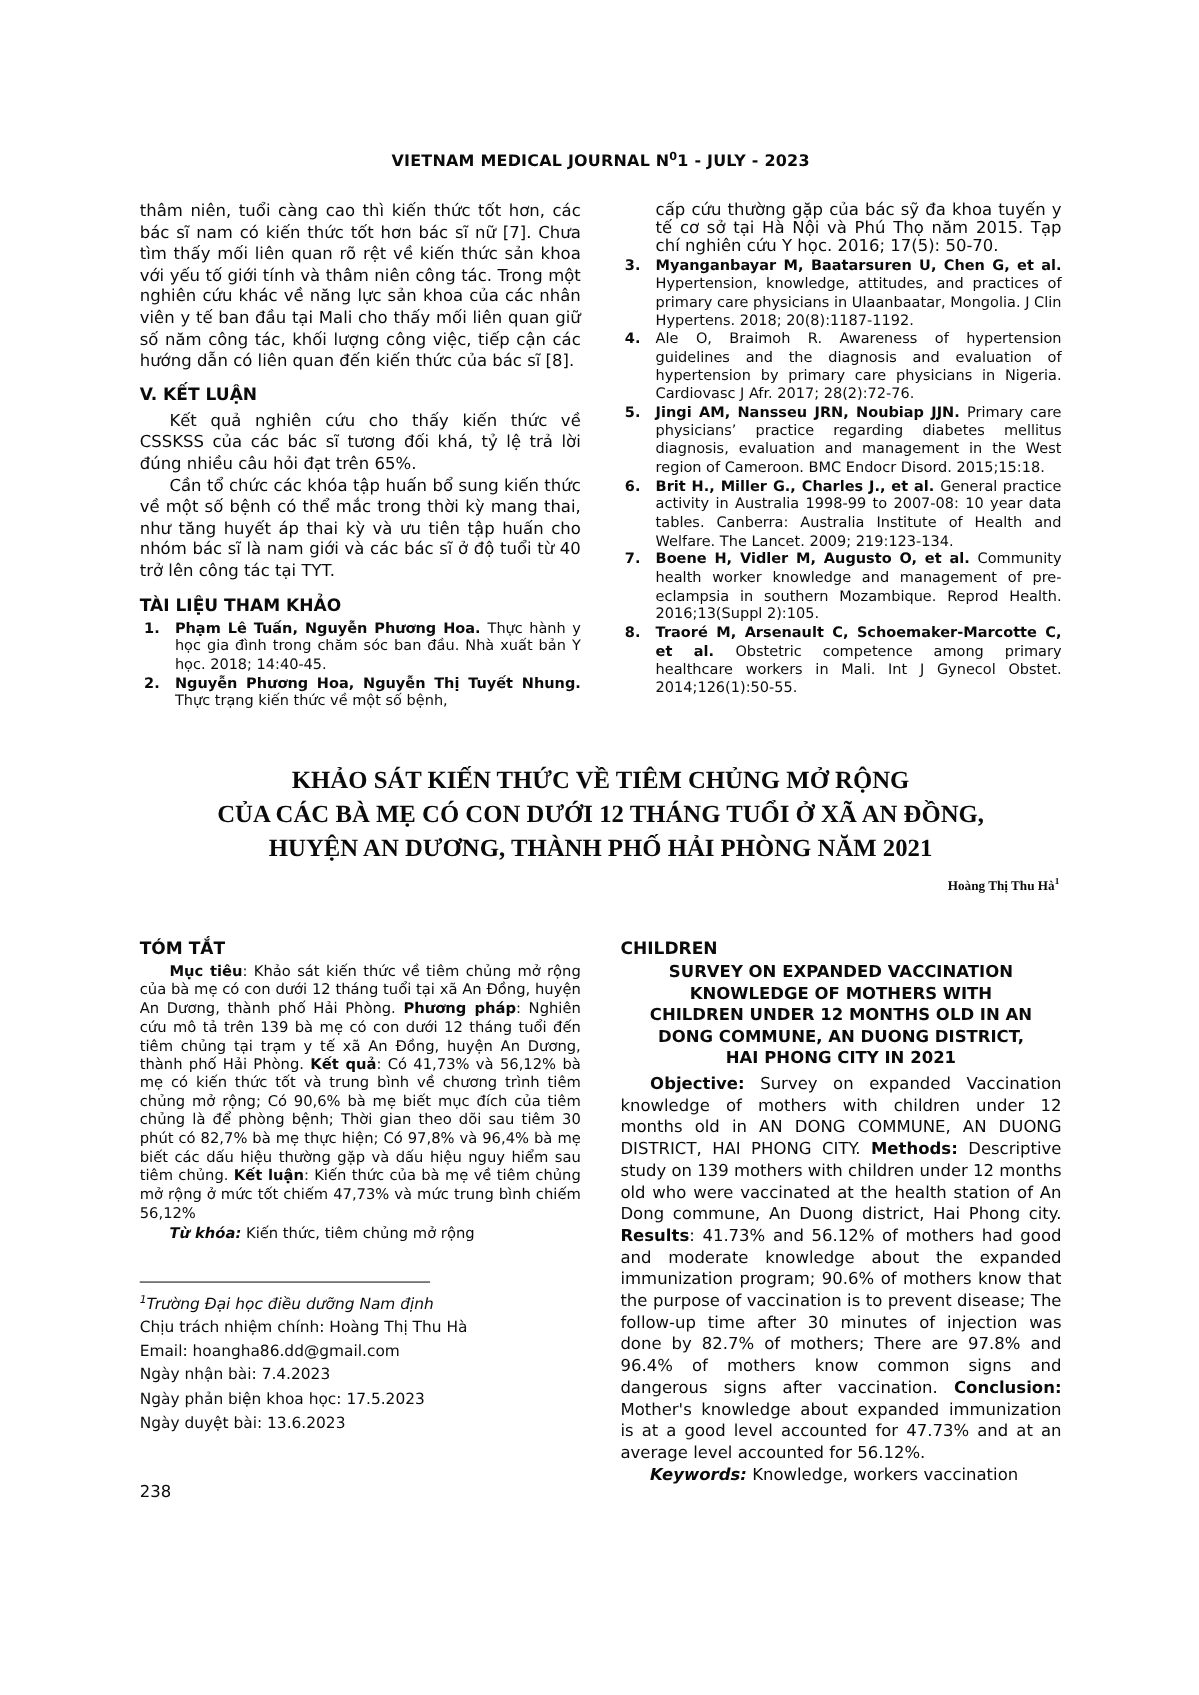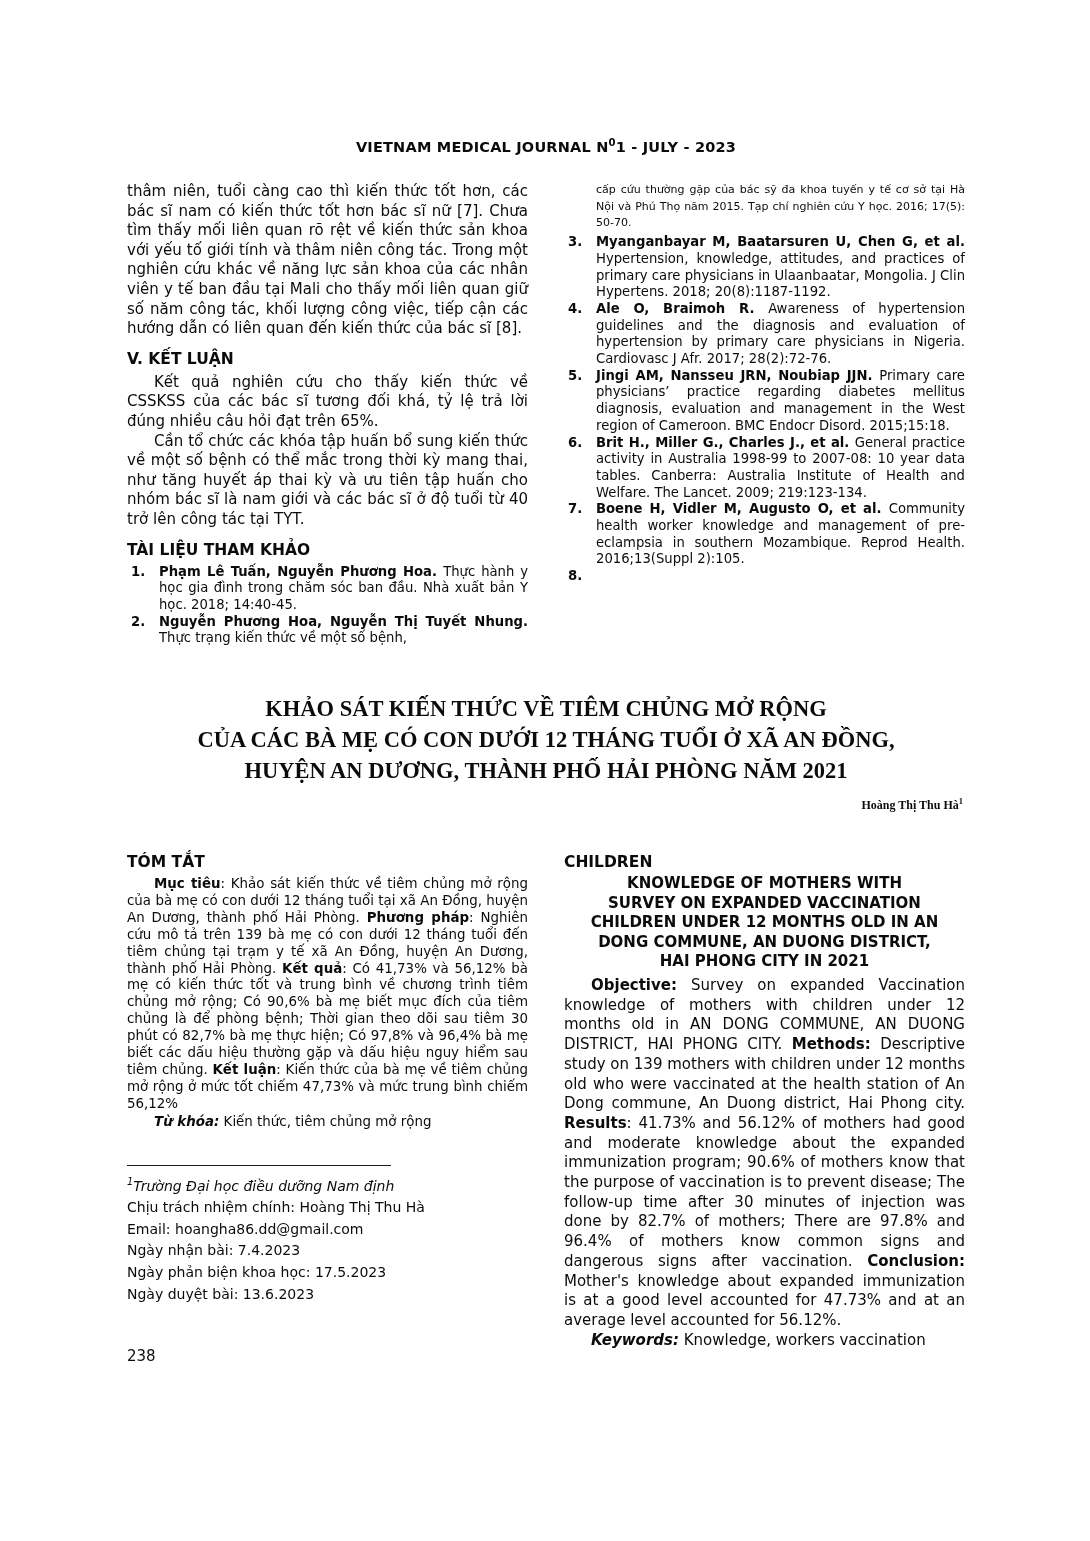--- a/index.html
+++ b/index.html
@@ -17,21 +17,21 @@
   .cols { display:flex; gap:36px; align-items:flex-start; }
   .col { width:406px; }
 
   .p-body { font-size:15px; line-height:19.6px; text-align:justify; }
   .indent { text-indent:27px; }
   .h-section { font-size:15.5px; font-weight:bold; margin-top:11px; margin-bottom:5px; }
 
   .ref-list { margin-top:2px; }
   .ref { position:relative; padding-left:32px; font-size:13.2px; line-height:16.7px; text-align:justify; }
   .ref .num { position:absolute; left:4px; top:0; font-weight:bold; }
-  .ref-cont { padding-left:32px; font-size:11px; line-height:16.7px; text-align:justify; }
+  .ref-cont { padding-left:32px; font-size:15px; line-height:16.7px; text-align:justify; }
 
   .article2 { margin-top:46px; }
   .a2-title {
     font-family:"Liberation Serif","DejaVu Serif",serif;
     font-weight:bold; font-size:22.5px; line-height:31px; text-align:center;
   }
   .a2-author {
     margin-top:12px; padding-right:2px; text-align:right;
     font-family:"Liberation Serif","DejaVu Serif",serif;
     font-weight:bold; font-size:12px;
@@ -87,36 +87,37 @@
 
       <div class="col">
         <div class="ref-cont">cấp cứu thường gặp của bác sỹ đa khoa tuyến y tế cơ sở tại Hà Nội và Phú Thọ năm 2015. Tạp chí nghiên cứu Y học. 2016; 17(5): 50-70.</div>
         <div class="ref-list">
           <div class="ref">
             <span class="num">3.</span>
             <span><span style="font-weight: bold;">Myanganbayar M, Baatarsuren U, Chen G, et al. </span><span>Hypertension, knowledge, attitudes, and practices of primary care physicians in Ulaanbaatar, Mongolia. J Clin Hypertens. 2018; 20(8):1187-1192.</span></span>
           </div>
           <div class="ref">
             <span class="num">4.</span>
-            <span><span style="font-weight: bold;">Ale O, Braimoh R. </span><span>Awareness of hypertension guidelines and the diagnosis and evaluation of hypertension by primary care physicians in Nigeria. Cardiovasc J Afr. 2017; 28(2):72-76.</span></span>
+            <span><span style="font-weight: normal;">Ale O, Braimoh R. </span><span>Awareness of hypertension guidelines and the diagnosis and evaluation of hypertension by primary care physicians in Nigeria. Cardiovasc J Afr. 2017; 28(2):72-76.</span></span>
           </div>
           <div class="ref">
             <span class="num">5.</span>
             <span><span style="font-weight: bold;">Jingi AM, Nansseu JRN, Noubiap JJN. </span><span>Primary care physicians’ practice regarding diabetes mellitus diagnosis, evaluation and management in the West region of Cameroon. BMC Endocr Disord. 2015;15:18.</span></span>
           </div>
           <div class="ref">
             <span class="num">6.</span>
             <span><span style="font-weight: bold;">Brit H., Miller G., Charles J., et al. </span><span>General practice activity in Australia 1998-99 to 2007-08: 10 year data tables. Canberra: Australia Institute of Health and Welfare. The Lancet. 2009; 219:123-134.</span></span>
           </div>
           <div class="ref">
             <span class="num">7.</span>
             <span><span style="font-weight: bold;">Boene H, Vidler M, Augusto O, et al. </span><span>Community health worker knowledge and management of pre-eclampsia in southern Mozambique. Reprod Health. 2016;13(Suppl 2):105.</span></span>
           </div>
           <div class="ref">
             <span class="num">8.</span>
+            <span><span style="font-weight: bold;">Traoré M, Arsenault C, Schoemaker-Marcotte C, et al. </span><span>Obstetric competence among primary healthcare workers in Mali. Int J Gynecol Obstet. 2014;126(1):50-55.</span></span>
           </div>
         </div>
       </div>
     </div>
 
     <div class="article2">
       <div class="a2-title">
         <div>KHẢO SÁT KIẾN THỨC VỀ TIÊM CHỦNG MỞ RỘNG</div>
         <div>CỦA CÁC BÀ MẸ CÓ CON DƯỚI 12 THÁNG TUỔI Ở XÃ AN ĐỒNG,</div>
         <div>HUYỆN AN DƯƠNG, THÀNH PHỐ HẢI PHÒNG NĂM 2021</div>
@@ -137,22 +138,22 @@
             <div class="fn-line">Email: hoangha86.dd@gmail.com</div>
             <div class="fn-line">Ngày nhận bài: 7.4.2023</div>
             <div class="fn-line">Ngày phản biện khoa học: 17.5.2023</div>
             <div class="fn-line">Ngày duyệt bài: 13.6.2023</div>
           </div>
         </div>
 
         <div class="col">
           <div class="summary-heading">CHILDREN</div>
           <div class="summary-title">
+            <div>SURVEY ON EXPANDED VACCINATION</div>
             <div>KNOWLEDGE OF MOTHERS WITH</div>
-            <div>SURVEY ON EXPANDED VACCINATION</div>
             <div>CHILDREN UNDER 12 MONTHS OLD IN AN</div>
             <div>DONG COMMUNE, AN DUONG DISTRICT,</div>
             <div>HAI PHONG CITY IN 2021</div>
           </div>
           <p class="summary-body summary-p"><span style="font-weight: bold;">Objective:</span><span> Survey on expanded Vaccination knowledge of mothers with children under 12 months old in AN DONG COMMUNE, AN DUONG DISTRICT, HAI PHONG CITY. </span><span style="font-weight: bold;">Methods:</span><span> Descriptive study on 139 mothers with children under 12 months old who were vaccinated at the health station of An Dong commune, An Duong district, Hai Phong city. </span><span style="font-weight: bold;">Results</span><span>: 41.73% and 56.12% of mothers had good and moderate knowledge about the expanded immunization program; 90.6% of mothers know that the purpose of vaccination is to prevent disease; The follow-up time after 30 minutes of injection was done by 82.7% of mothers; There are 97.8% and 96.4% of mothers know common signs and dangerous signs after vaccination. </span><span style="font-weight: bold;">Conclusion:</span><span> Mother's knowledge about expanded immunization is at a good level accounted for 47.73% and at an average level accounted for 56.12%.</span></p>
           <p class="summary-body keywords-en"><span style="font-weight: bold; font-style: italic;">Keywords:</span><span> Knowledge, workers vaccination</span></p>
         </div>
       </div>
     </div>
 

